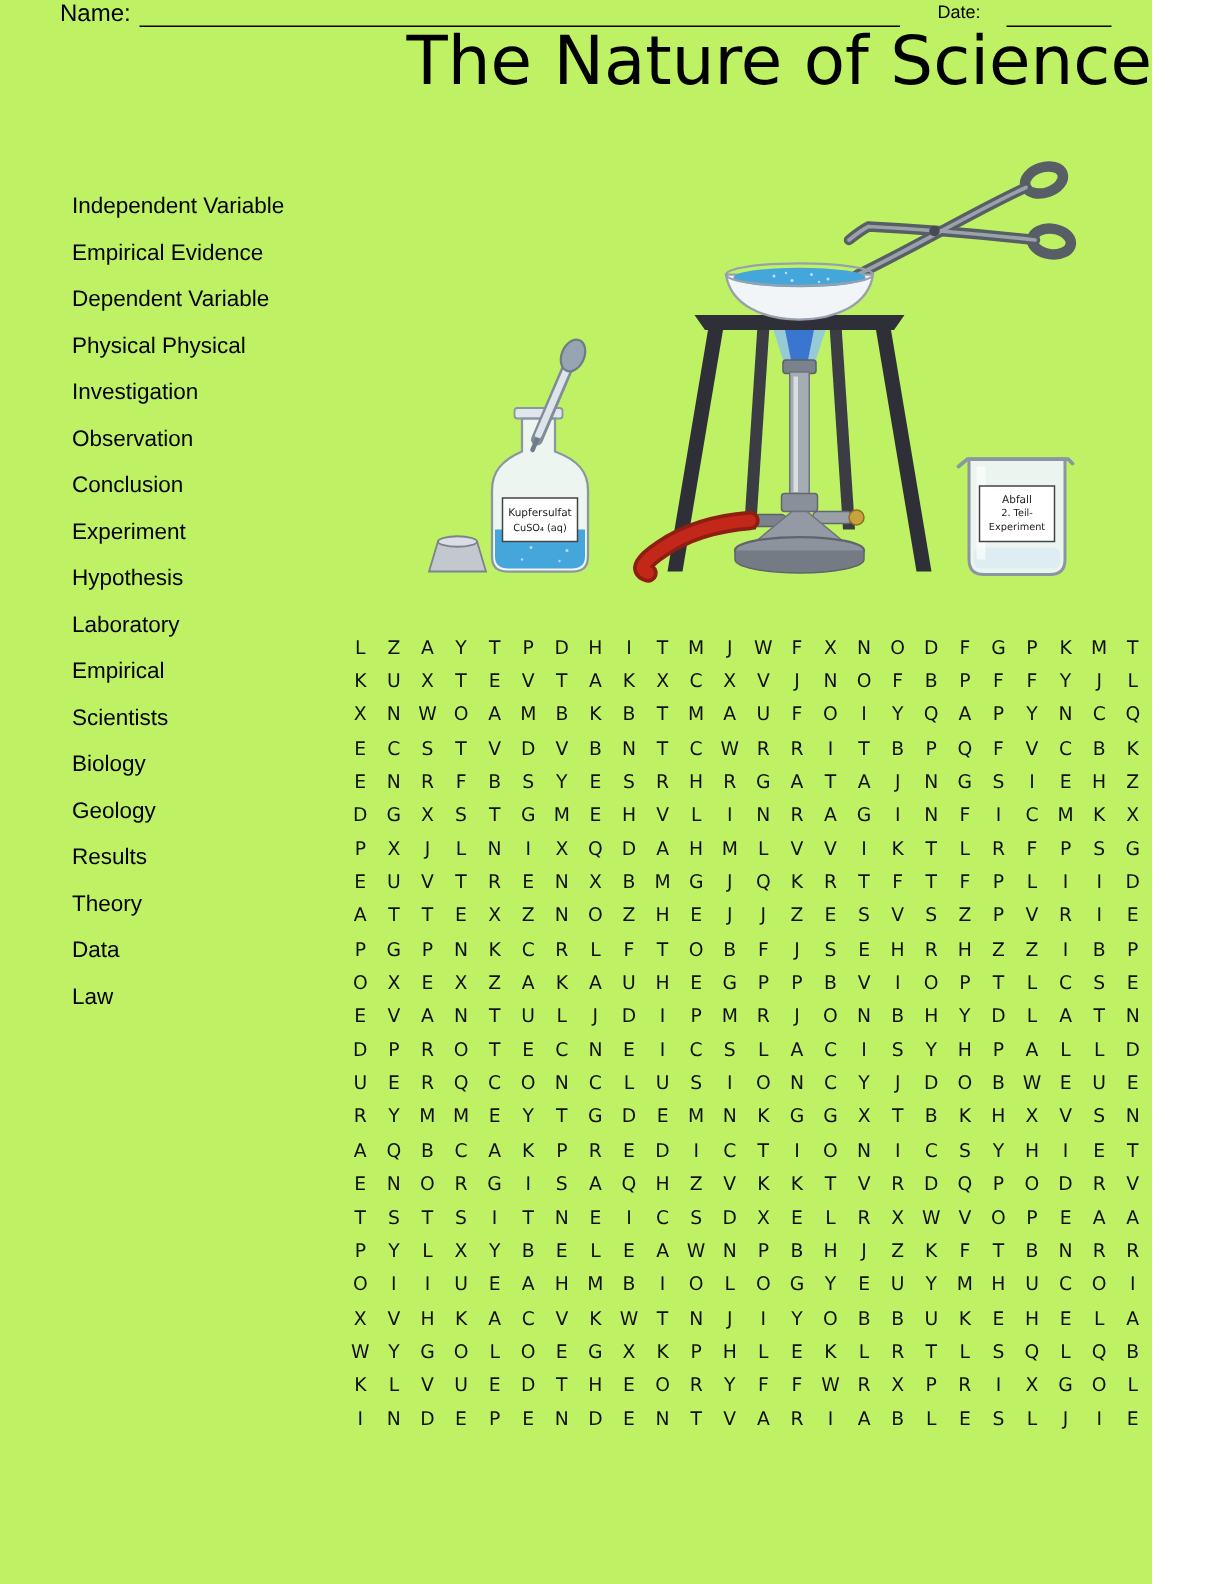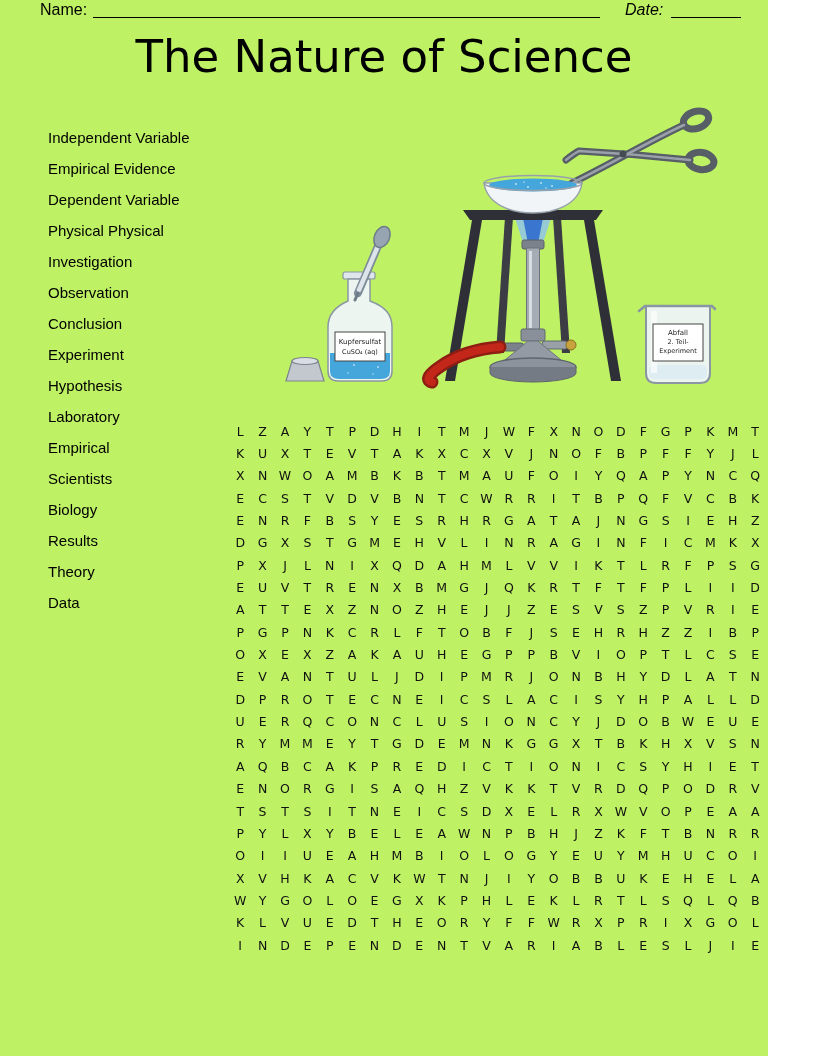--- a/index.html
+++ b/index.html
@@ -8,27 +8,27 @@
     width: 816px; height: 1056px;
     background: #ffffff;
     font-family: "Liberation Sans", sans-serif;
     color: #000;
   }
   .page { position: relative; width: 768px; height: 1056px; overflow: hidden; background: #bef264; }
 
   
   .name-label { position: absolute; left: 40px; top: 1px; font-size: 16px; }
   .name-line  { position: absolute; left: 93px; top: 1px; width: 507px; height: 17px; border-bottom: 1.6px solid #000; }
-  .date-label { position: absolute; left: 625px; top: 1px; font-size: 16px; font-style: italic; }
+  .date-label { position: absolute; left: 625px; top: 1px; font-size: 12px; }
   .date-line  { position: absolute; left: 671px; top: 1px; width: 70px; height: 17px; border-bottom: 1.6px solid #000; }
 
   
   .title {
-    position: absolute; left: 0; right: 0; top: 32px; margin: 0;
-    text-align: center; font-size: 45px; font-weight: 400; line-height: 1.1;
+    position: absolute; left: 0; right: 0; top: 16px; margin: 0;
+    text-align: right; font-size: 45px; font-weight: 400; line-height: 1.1;
     font-family: "DejaVu Sans", sans-serif;
   }
 
   
   .word-list { position: absolute; left: 48px; top: 122px; }
   .word-item { height: 31px; line-height: 31px; font-size: 15px; white-space: nowrap; }
 
   
   .illustration { position: absolute; left: 278px; top: 103px; width: 440px; height: 292px; }
   .illustration svg text { font-family: "DejaVu Sans", sans-serif; fill: #222; }
@@ -62,23 +62,25 @@
       <div class="word-item">Physical Physical</div>
       <div class="word-item">Investigation</div>
       <div class="word-item">Observation</div>
       <div class="word-item">Conclusion</div>
       <div class="word-item">Experiment</div>
       <div class="word-item">Hypothesis</div>
       <div class="word-item">Laboratory</div>
       <div class="word-item">Empirical</div>
       <div class="word-item">Scientists</div>
       <div class="word-item">Biology</div>
+      <div class="word-item">Geology</div>
       <div class="word-item">Results</div>
       <div class="word-item">Theory</div>
       <div class="word-item">Data</div>
+      <div class="word-item">Law</div>
     </div>
 
   <div class="illustration">
     <svg viewBox="0 0 440 292" width="440" height="292">
 
       <g fill="none" stroke-linecap="round">
         <g stroke="#575e66" stroke-width="7">
           <path d="M 280 85 C 286 85 290 83 294 80 C 335 60 375 36 406 22"></path>
           <path d="M 288 57 C 293 53 297 50 301 48 C 340 50 385 54 412 57"></path>
           <ellipse cx="418" cy="17" rx="13" ry="8.5" transform="rotate(-18 418 17)"></ellipse>

